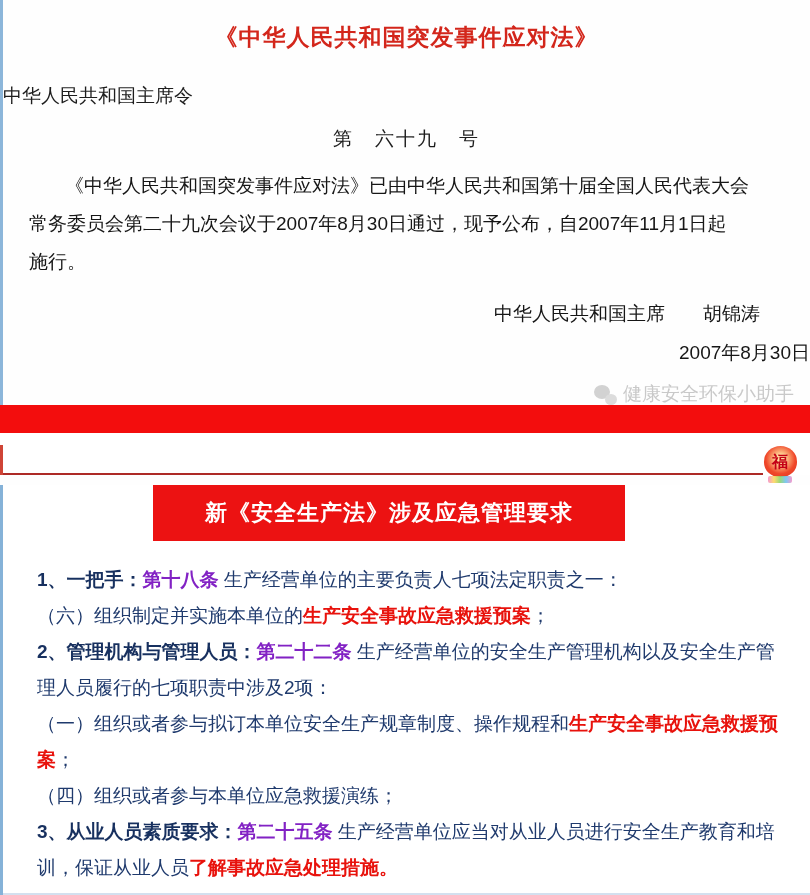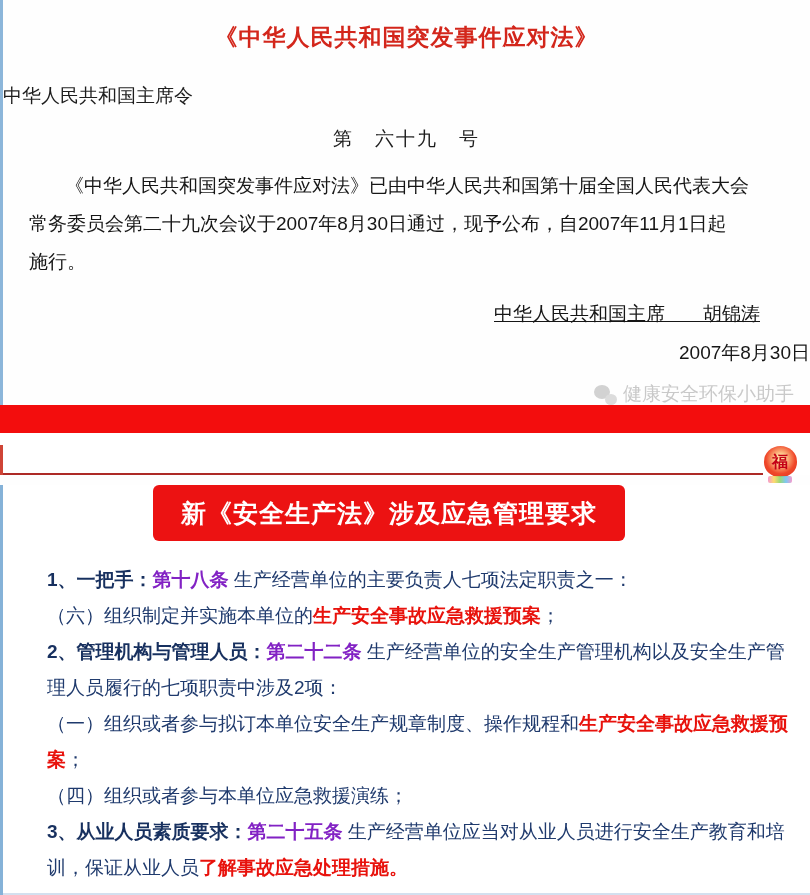--- a/index.html
+++ b/index.html
@@ -14,21 +14,21 @@
     border-left:3px solid #8cb6da;
   }
   .doc-title {
     padding-top:22px; text-align:center;
     color:#d3261b; font-size:23px; font-weight:bold; letter-spacing:1px;
   }
   .order-heading { margin-top:30px; text-align:left; color:#1d1d1d; font-size:19px; }
   .order-number  { margin-top:17px; text-align:center; color:#1d1d1d; font-size:19px; letter-spacing:2px; }
   .decree-body   { margin-top:15px; padding:0 58px 0 26px; font-size:19px; line-height:38px; color:#161616; }
   .decree-body .indent { text-indent:1.9em; }
-  .signature { margin-top:20px; text-align:right; padding-right:50px; font-size:19px; color:#161616;text-decoration:underline; }
+  .signature { margin-top:20px; text-align:right; padding-right:50px; font-size:19px; color:#161616; }
   .date      { margin-top:13px; text-align:right; font-size:19px; color:#161616; }
 
   .watermark {
     position:absolute; right:16px; top:381px;
     color:#c9c9c9; font-size:19px; display:flex; align-items:center; white-space:nowrap;
   }
   .wx-icon { display:inline-block; width:24px; height:21px; position:relative; margin-right:5px; }
   .wx-icon .big   { position:absolute; left:0; top:1px; width:16px; height:14px; background:#d2d2d2; border-radius:50%; }
   .wx-icon .small { position:absolute; right:1px; bottom:0; width:12px; height:11px; background:#dcdcdc; border-radius:50%; }
 
@@ -45,23 +45,23 @@
   }
   .lantern-tassels {
     width:24px; height:7px; margin:-1px auto 0; border-radius:2px; opacity:.9;
     background:linear-gradient(90deg,#f590c8,#ffd75e,#8fd46a,#6fc2f2,#f590c8);
   }
 
   
   .section2 { height:420px; box-sizing:border-box; position:relative; border-left:3px solid #85b2d8; background:#fff; }
   .banner {
     margin:10px 0 0 150px; width:472px; height:56px; background:#ec1212;
-    color:#ffffff; font-size:25px; font-weight:bold; text-align:center; line-height:56px; letter-spacing:1px;border-radius:6px;
+    color:#ffffff; font-size:22px; font-weight:bold; text-align:center; line-height:56px; letter-spacing:1px;
   }
-  .req-lines { margin-top:21px; padding-left:44px; font-size:19px; line-height:36px; white-space:nowrap; }
+  .req-lines { margin-top:21px; padding-left:34px; font-size:19px; line-height:36px; white-space:nowrap; }
   .seg-n  { color:#1f3a6d; }
   .seg-bn { color:#17305f; font-weight:bold; }
   .seg-bp { color:#8222c4; font-weight:bold; }
   .seg-br { color:#e8120c; font-weight:bold; }
   .bottom-line { position:absolute; left:0; right:0; bottom:10px; height:2px; background:#d3e0ef; }
 </style>
 </head>
 <body>
 
 <div class="page">

